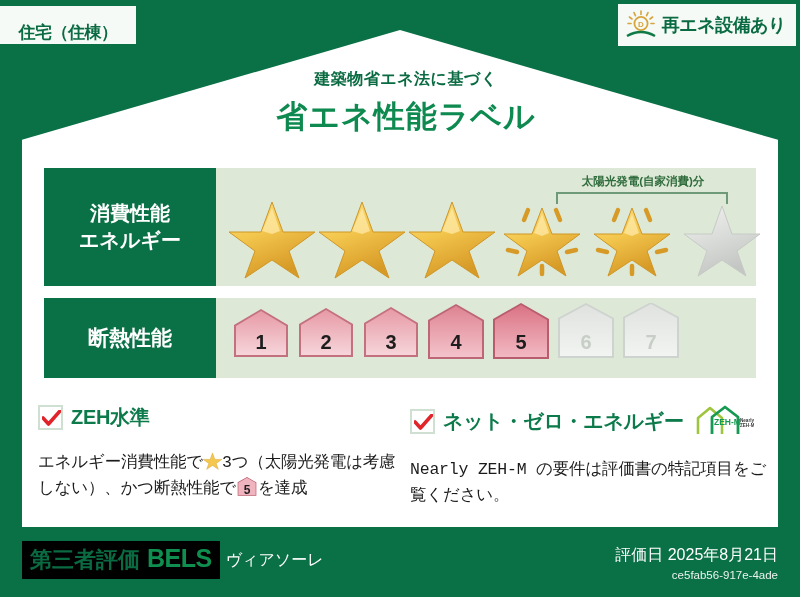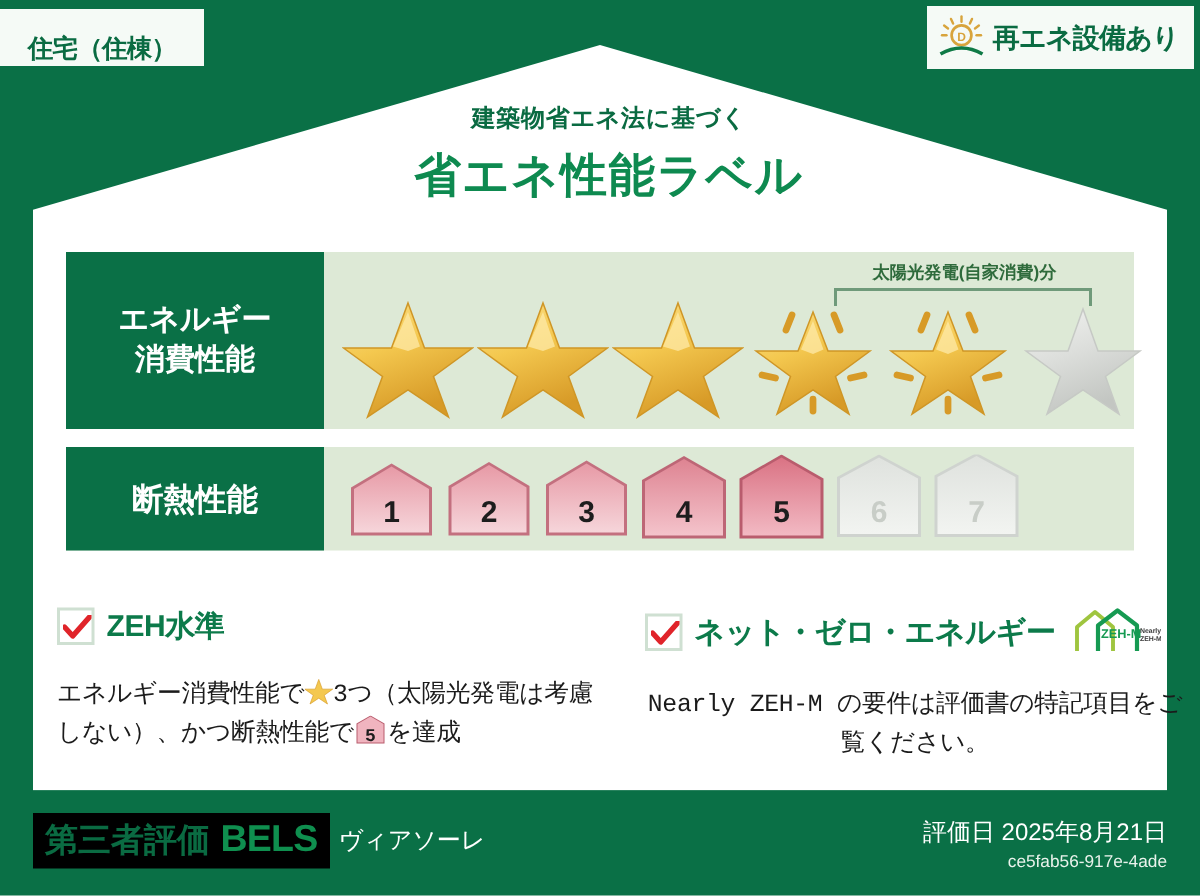--- a/index.html
+++ b/index.html
@@ -36,21 +36,21 @@
     position:absolute;left:0;right:0;top:69px;text-align:center;padding-left:12px;
   }
   .title-sub{color:#0a6b42;font-size:16px;font-weight:bold;letter-spacing:0.5px;}
   .title-main{color:#0e8a50;font-size:31px;font-weight:bold;letter-spacing:1px;margin-top:6px;}
   
   .row{
     position:absolute;left:44px;width:712px;display:flex;
     background:#dde9d6;
   }
   .row-energy{top:168px;height:118px;}
-  .row-insul{top:298px;height:69px;}
+  .row-insul{top:298px;height:80px;}
   .row-label{
     width:172px;flex:0 0 172px;background:#0a7046;
     display:flex;flex-direction:column;align-items:center;justify-content:center;
     color:#fff;font-weight:bold;letter-spacing:0px;
   }
   .row-energy .row-label{font-size:20px;line-height:1.35;}
   .row-insul .row-label{font-size:21px;}
   .row-body{flex:1;position:relative;}
   
   .stars{
@@ -76,21 +76,21 @@
   .house .num{
     position:absolute;left:0;right:0;bottom:9px;text-align:center;
     font-size:20px;font-weight:bold;color:#1d1d1d;
   }
   .house.off .num{color:#c8cdc7;}
   
   .info{
     position:absolute;top:404px;width:360px;
   }
   .info-left{left:38px;}
-  .info-right{left:430px;text-align:center;}
+  .info-right{left:410px;}
   .info-head{display:flex;align-items:center;gap:8px;}
   .chk{
     width:25px;height:25px;flex:0 0 25px;background:#fff;border:2px solid #cfe0d2;
     box-sizing:border-box;position:relative;
   }
   .chk svg{position:absolute;left:2px;top:3px;}
   .info-title{color:#0c7a4a;font-size:20px;font-weight:bold;letter-spacing:-0.3px;}
   .zehm-logo{width:62px;height:34px;display:block;}
   .info-body{
     margin-top:19px;color:#1b1b1b;font-size:16.5px;line-height:1.55;letter-spacing:-0.2px;font-family:Liberation Mono, monospace;
@@ -146,22 +146,22 @@
   <span class="txt">再エネ設備あり</span>
 </div>
 
 <div class="title-wrap">
   <div class="title-sub">建築物省エネ法に基づく</div>
   <div class="title-main">省エネ性能ラベル</div>
 </div>
 
 <div class="row row-energy">
   <div class="row-label">
+    <span>消費性能</span>
     <span>エネルギー</span>
-    <span>消費性能</span>
   </div>
   <div class="row-body">
 
     <div class="solar-cap">太陽光発電(自家消費)分</div>
     <div class="bracket"></div>
 
     <div class="stars">
 
       <div class="star-slot">
         <svg width="88" height="86" viewBox="0 0 88 86">

